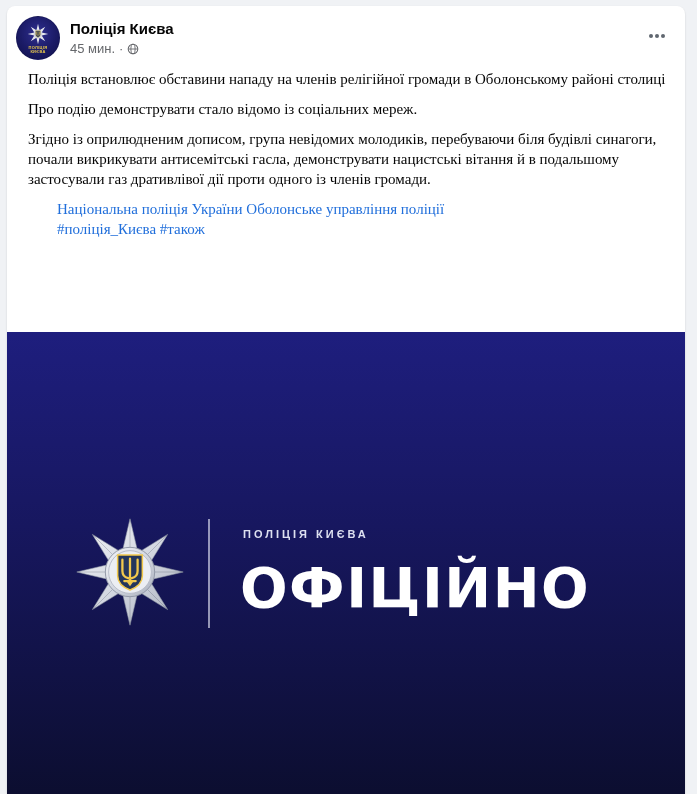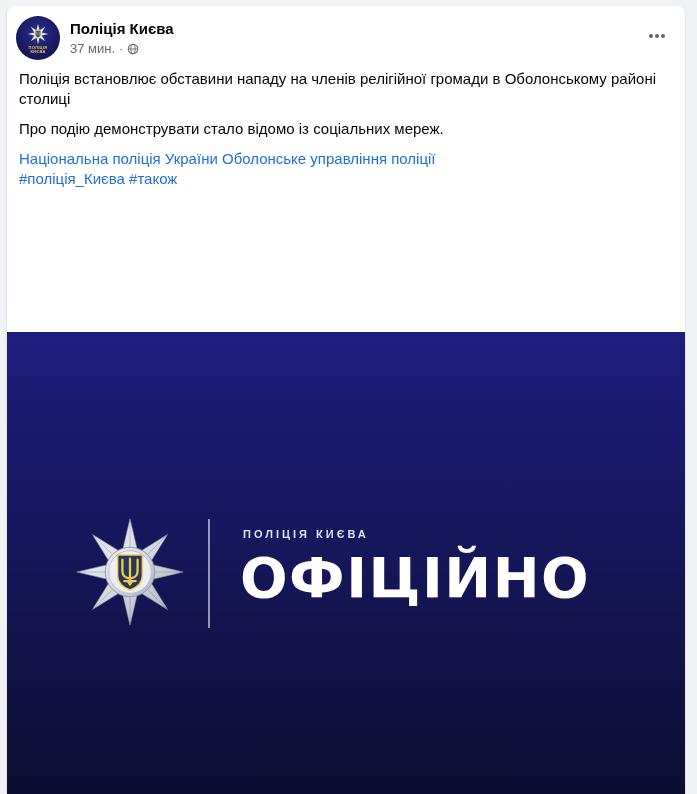--- a/index.html
+++ b/index.html
@@ -36,81 +36,82 @@
   .header-info{margin-left:10px;padding-top:3px;}
   .author-name{font-size:15px;font-weight:700;line-height:19px;color:var(--text);cursor:pointer;}
   .post-meta{display:flex;align-items:center;gap:4px;font-size:13px;line-height:17px;color:var(--muted);margin-top:2px;}
   .timestamp{cursor:pointer;}
   .globe{width:12px;height:12px;display:block;}
   .more-button{
     position:absolute;right:12px;top:18px;width:32px;height:24px;border:none;background:transparent;
     display:flex;align-items:center;justify-content:center;cursor:pointer;border-radius:4px;
   }
   
-  .post-text{padding:9px 10px 0 12px;font-size:15px;line-height:20px;}
+  .post-text{padding:9px 10px 0 21px;font-size:15px;line-height:20px;font-family:Liberation Serif, serif;}
   .post-text p{margin:0 0 10px 0;}
   .post-links{margin:0 0 12px 0;color:var(--link);}
-  .post-links .line{display:block;}
+  .post-links .line{display:block;margin-left:29px;}
   .post-links a{color:var(--link);text-decoration:none;cursor:pointer;}
   .sp{white-space:pre;}
   
   .post-image{
     position:absolute;left:0;bottom:0;width:678px;height:462px;cursor:pointer;overflow:hidden;
     background:linear-gradient(180deg,var(--image_top) 0%,var(--image_mid) 42%,var(--image_bottom) 100%);
   }
   .badge{position:absolute;left:66px;top:183px;width:114px;height:114px;}
   .v-divider{position:absolute;left:201px;top:187px;width:2px;height:109px;background:rgba(236,239,250,.6);}
   .image-text{position:absolute;left:233px;top:196px;}
   .brand-label{
     font-size:11px;letter-spacing:3px;color:#dde0f0;font-weight:600;padding-left:3px;
   }
   .image-title{
     font-family:"DejaVu Sans","Liberation Sans",sans-serif;
-    font-size:56px;font-weight:800;letter-spacing:1.5px;line-height:1;color:#ffffff;margin-top:10px;
+    font-size:56px;font-weight:800;letter-spacing:1.5px;line-height:1;color:#ffffff;margin-top:20px;
   }
 </style>
 </head>
 <body>
 
 <div class="card">
 
   <div class="post-header">
     <div class="avatar">
       <svg class="mini-star" viewBox="0 0 120 120" aria-hidden="true">
         <polygon points="60,4 68.4,39.7 99.6,20.4 80.3,51.6 116,60 80.3,68.4 99.6,99.6 68.4,80.3 60,116 51.6,80.3 20.4,99.6 39.7,68.4 4,60 39.7,51.6 20.4,20.4 51.6,39.7" fill="#e6e8ee"></polygon>
         <circle cx="60" cy="60" r="24" fill="#cfd3dc"></circle>
         <path d="M47,42 H73 V64 Q73,74 60,79 Q47,74 47,64 Z" fill="#24365c" stroke="#f2c94c" stroke-width="2"></path>
         <path d="M60,46 V68 M52,47 V60 Q52,66 58,67 M68,47 V60 Q68,66 62,67" fill="none" stroke="#f2c94c" stroke-width="3"></path>
       </svg>
       <div class="mini-label">ПОЛІЦІЯ КИЄВА</div>
     </div>
     <div class="header-info">
       <div class="author-name">Поліція Києва</div>
       <div class="post-meta">
-        <span class="timestamp">37 мин.</span>
+        <span class="timestamp">45 мин.</span>
         <span>·</span>
         <svg class="globe" viewBox="0 0 16 16" aria-hidden="true">
           <circle cx="8" cy="8" r="6.4" fill="none" stroke="#65676b" stroke-width="1.4"></circle>
           <ellipse cx="8" cy="8" rx="2.8" ry="6.4" fill="none" stroke="#65676b" stroke-width="1.2"></ellipse>
           <line x1="1.6" y1="8" x2="14.4" y2="8" stroke="#65676b" stroke-width="1.2"></line>
         </svg>
       </div>
     </div>
     <button class="more-button" aria-label="More options">
       <svg width="20" height="20" viewBox="0 0 20 20" aria-hidden="true">
         <circle cx="4" cy="10" r="2" fill="#606770"></circle>
         <circle cx="10" cy="10" r="2" fill="#606770"></circle>
         <circle cx="16" cy="10" r="2" fill="#606770"></circle>
       </svg>
     </button>
   </div>
 
   <div class="post-text">
     <p>Поліція встановлює обставини нападу на членів релігійної громади в Оболонському районі столиці</p>
     <p>Про подію демонструвати стало відомо із соціальних мереж.</p>
+    <p>Згідно із оприлюдненим дописом, група невідомих молодиків, перебуваючи біля будівлі синагоги, почали викрикувати антисемітські гасла, демонструвати нацистські вітання й в подальшому застосували газ дративлівої дії проти одного із членів громади.</p>
     <div class="post-links">
       <span class="line"><a>Національна поліція України</a><span class="sp"> </span><a>Оболонське управління поліції</a></span>
       <span class="line"><a>#поліція_Києва</a><span class="sp"> </span><a>#також</a></span>
     </div>
   </div>
 
   <div class="post-image">
     <svg class="badge" viewBox="0 0 120 120" aria-hidden="true">
       <defs>
         <linearGradient id="silver" x1="0" y1="0" x2="1" y2="1">

